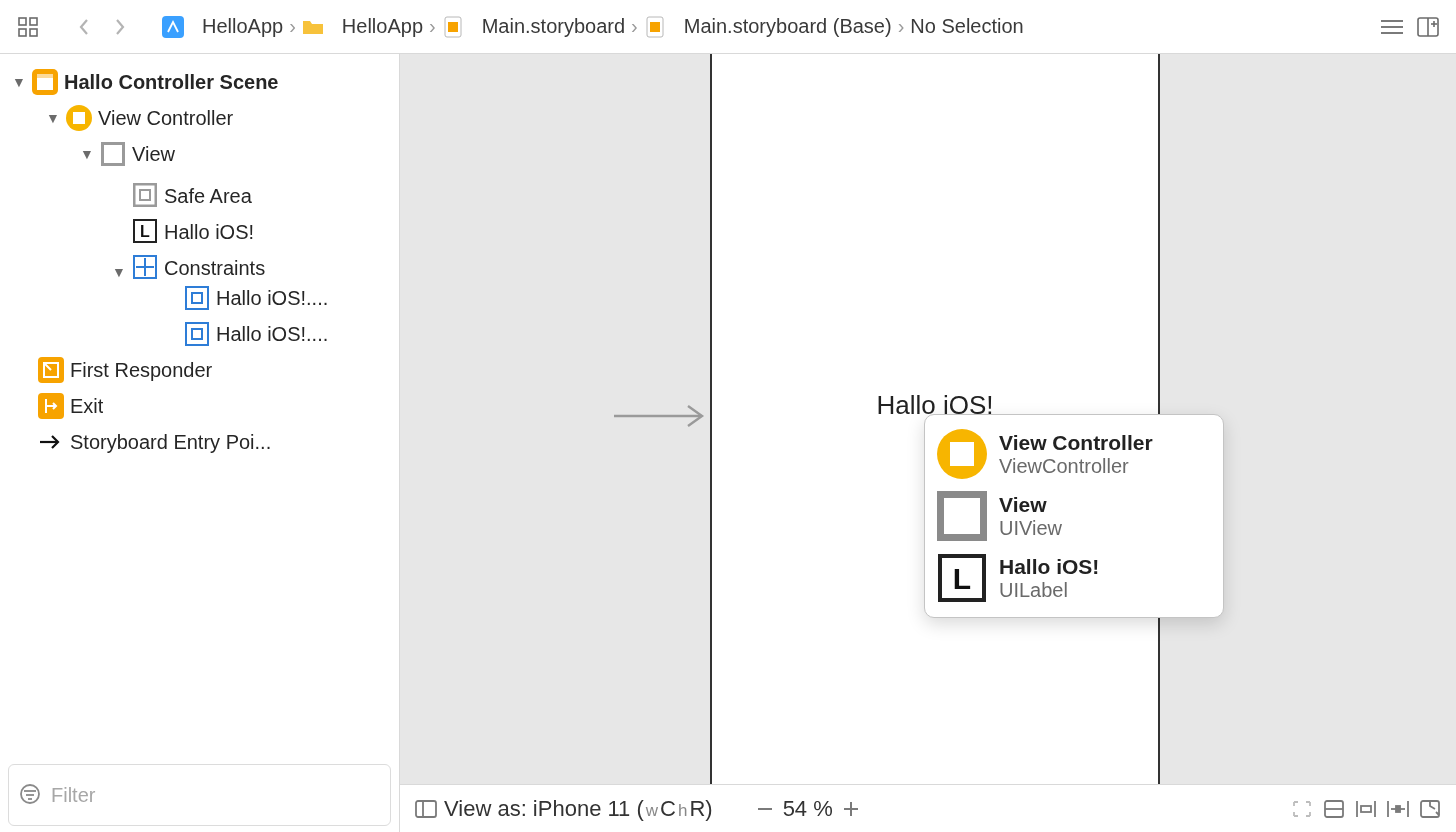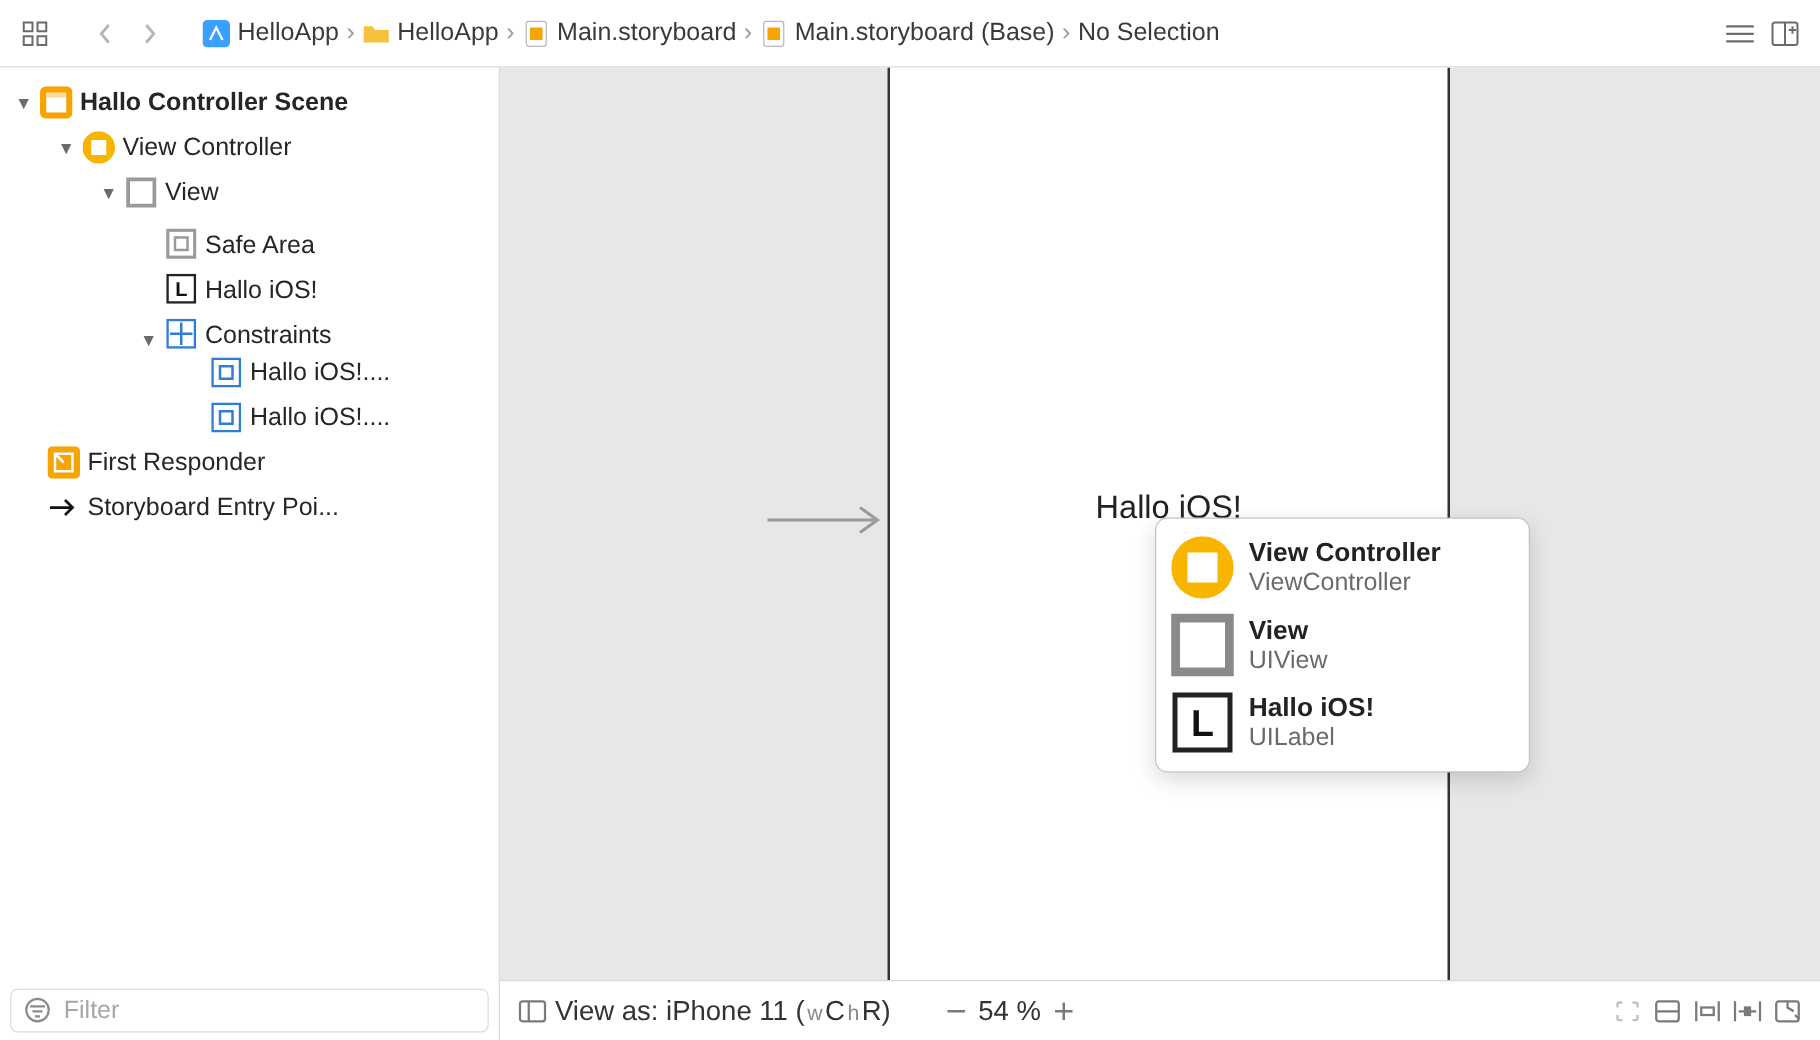--- a/index.html
+++ b/index.html
@@ -3,42 +3,42 @@
 <meta charset="utf-8">
 <style>
 * { box-sizing: border-box; margin: 0; padding: 0; }
 body { font-family: -apple-system, "Helvetica Neue", Arial, sans-serif; font-size: 13px; color: #262626; width: 1456px; height: 832px; overflow: hidden; }
 
 
 .toolbar { height: 54px; border-bottom: 1px solid #d9d9d9; display: flex; align-items: center; padding: 0 14px; gap: 8px; }
 .toolbar .ticon { width: 28px; height: 28px; display: flex; align-items: center; justify-content: center; color: #6b6b6b; cursor: pointer; }
 .toolbar .sep { width: 12px; }
 .breadcrumbs { display: flex; align-items: center; gap: 6px; font-size: 20px; color: #3a3a3a; }
-.bc-item { display: flex; align-items: center; gap: 6px; cursor: pointer; }
+.bc-item { display: flex; align-items: center; gap: 18px; cursor: pointer; }
 .bc-chevron { color: #9a9a9a; font-size: 20px; }
 .bc-icon { width: 22px; height: 22px; display: inline-flex; align-items: center; justify-content: center; }
 .toolbar .spacer { flex: 1; }
 
 
 .main { display: flex; height: calc(100% - 54px); }
 .sidebar { width: 400px; border-right: 1px solid #d9d9d9; display: flex; flex-direction: column; }
 .outline { flex: 1; padding-top: 10px; overflow: auto; font-size: 20px; }
 .outline-row { display: flex; align-items: center; height: 36px; gap: 6px; padding-right: 10px; cursor: pointer; }
 .outline-row .disclosure { width: 14px; color: #6b6b6b; font-size: 14px; text-align: center; }
 .outline-row .oicon { width: 26px; height: 26px; display: inline-flex; align-items: center; justify-content: center; flex-shrink: 0; }
 .outline-row .olabel { white-space: nowrap; overflow: hidden; text-overflow: ellipsis; }
 .outline-row.bold .olabel { font-weight: 600; }
 .indent-0 { padding-left: 12px; }
 .indent-1 { padding-left: 46px; }
 .indent-2 { padding-left: 80px; }
 .indent-3 { padding-left: 132px; align-items: flex-end; }
-.indent-4 { padding-left: 168px; }
+.indent-4 { padding-left: 168px; margin-left: 16px; }
 .indent-1b { padding-left: 38px; }
 
-.filterbar { height: 35px; border-top: 1px solid #d9d9d9; display: flex; align-items: center; padding: 0 10px; margin: 0 8px 6px 8px; border: 1px solid #dcdcdc; border-radius: 6px; background: #fff; }
+.filterbar { height: 62px; border-top: 1px solid #d9d9d9; display: flex; align-items: center; padding: 0 10px; margin: 0 8px 6px 8px; border: 1px solid #dcdcdc; border-radius: 6px; background: #fff; }
 .filterbar .ficon { width: 24px; height: 24px; color: #8a8a8a; }
 .filterbar input { border: none; outline: none; flex: 1; font-size: 20px; color: #555; padding-left: 8px; }
 .filterbar input::placeholder { color: #a7a7a7; }
 
 
 .canvas-wrap { flex: 1; display: flex; flex-direction: column; position: relative; }
 .canvas { flex: 1; background: #e7e7e7; position: relative; overflow: hidden; }
 .device { position: absolute; left: 310px; top: 0; width: 450px; bottom: 0; background: #fff; border-left: 2px solid #333; border-right: 2px solid #333; }
 .device .label { position: absolute; left: 50%; transform: translateX(-50%); top: 336px; font-size: 26px; color: #222; }
 .entry-arrow { position: absolute; left: 212px; top: 348px; color: #9a9a9a; }
@@ -225,20 +225,29 @@
         <span class="olabel">Hallo iOS!....</span>
       </div>
       <div class="outline-row indent-1b">
         <span class="oicon">
             <svg width="26" height="26">
               <rect width="26" height="26" rx="4" fill="#f7a300"></rect>
               <path d="M6 6 L20 6 L20 20 L6 20 Z M6 6 L13 13" fill="none" stroke="#fff" stroke-width="2"></path>
             </svg>
           </span>
         <span class="olabel">First Responder</span>
+      </div>
+      <div class="outline-row indent-1b">
+        <span class="oicon">
+            <svg width="26" height="26">
+              <rect width="26" height="26" rx="4" fill="#f7a300"></rect>
+              <path d="M8 6 v14 M8 13 h10 m-3 -3 l3 3 l-3 3" fill="none" stroke="#fff" stroke-width="2"></path>
+            </svg>
+          </span>
+        <span class="olabel">Exit</span>
       </div>
       <div class="outline-row indent-1b">
         <span class="oicon">
             <svg width="26" height="20" viewBox="0 0 26 20" stroke="#111" stroke-width="2.2" fill="none">
               <line x1="2" y1="10" x2="20" y2="10"></line>
               <polyline points="14,4 20,10 14,16"></polyline>
             </svg>
           </span>
         <span class="olabel">Storyboard Entry Poi...</span>
       </div>

